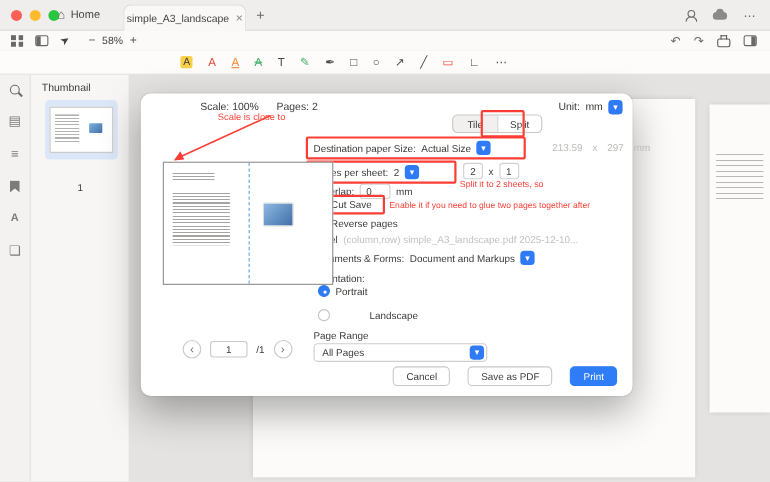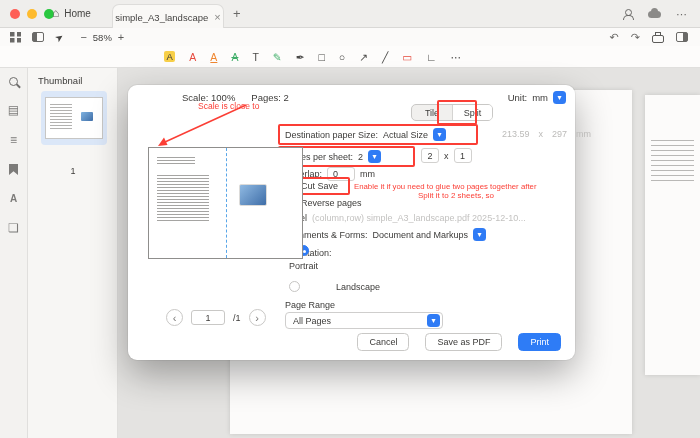--- a/index.html
+++ b/index.html
@@ -73,21 +73,21 @@
 .main{position:absolute;left:118px;top:68px;right:0;bottom:0;background:#e4e3e1;}
 .bg-page-a{position:absolute;left:112px;top:22px;width:402px;height:344px;background:#fcfbfa;box-shadow:0 0 5px rgba(0,0,0,.13);}
 .bg-page-b{position:absolute;left:527px;top:27px;width:55px;height:280px;background:#fcfbfa;box-shadow:0 0 5px rgba(0,0,0,.13);}
 .bg-lines{position:absolute;left:6px;top:45px;width:43px;height:42px;background:repeating-linear-gradient(#b9b8b6 0 1px,transparent 1px 5px);}
 
 
 .dialog{position:absolute;left:10px;top:17px;width:447px;height:275px;background:#fff;border-radius:9px;box-shadow:0 14px 36px rgba(0,0,0,.32),0 0 0 1px rgba(0,0,0,.05);font-size:9px;z-index:5;}
 .d-scale{position:absolute;left:54px;top:7px;display:flex;gap:16px;font-size:9.5px;color:#3c3b39;}
 .rednote{color:#fb3e35;position:absolute;}
 .n-scale{left:70px;top:16px;font-size:8.5px;}
-.n-split{left:290px;top:78px;font-size:8px;margin-top:28px;}
+.n-split{left:290px;top:78px;font-size:8px;}
 .n-cut{left:226px;top:97px;font-size:7.8px;white-space:nowrap;}
 .d-unit{position:absolute;right:9px;top:6px;display:flex;align-items:center;gap:5px;font-size:9.5px;}
 .chev{width:13px;height:13px;background:#2f7bf5;border-radius:3.5px;display:inline-flex;align-items:center;justify-content:center;flex:0 0 auto;}
 .chev:after{content:"▾";color:#fff;font-size:8px;line-height:1;}
 .seg{position:absolute;left:283px;top:19px;display:flex;border:1px solid #c9c8c6;border-radius:5px;overflow:hidden;height:17px;background:#f1f0ee;}
 .seg .s{width:40px;display:flex;align-items:center;justify-content:center;font-size:9px;color:#3c3b39;}
 .seg .s.sel{background:#fff;border-left:1px solid #d5d4d2;}
 .rbox{position:absolute;border:2px solid #fb3e35;border-radius:2px;pointer-events:none;}
 .rb-split{left:309px;top:15px;width:40px;height:25px;}
 .rb-dest{left:150px;top:39px;width:200px;height:21px;}
@@ -106,21 +106,21 @@
 .cb.on:after{content:"✓";position:absolute;left:2px;top:0.5px;color:#fff;font-size:8px;line-height:1;}
 .r-cut{left:157px;top:95px;}
 .r-rev{left:157px;top:112px;}
 .r-label{left:141px;top:127px;justify-content:space-between;}
 .hint{color:#c3c2c0;}
 .r-comments{left:157px;top:143px;}
 .r-orient{left:157px;top:163px;}
 .radio{width:11px;height:11px;border-radius:50%;border:1px solid #c6c5c3;background:#fff;flex:0 0 auto;position:relative;}
 .radio.on{background:#2f7bf5;border-color:#2f7bf5;}
 .radio.on:after{content:"";position:absolute;left:3.5px;top:3.5px;width:3px;height:3px;border-radius:50%;background:#fff;}
-.r-port{left:161px;top:160px;flex-direction:column;}
+.r-port{left:161px;top:174px;}
 .r-land{left:161px;top:196px;gap:36px;}
 .r-prange{left:157px;top:215px;}
 .allpages{position:absolute;left:157px;top:227px;width:158px;height:17px;border:1px solid #cfcecd;border-radius:4px;display:flex;align-items:center;justify-content:space-between;padding:0 2px 0 7px;color:#3c3b39;}
 .pv-label{position:absolute;left:20px;top:51px;width:155px;text-align:center;font-size:8.5px;color:#555453;}
 .preview{position:absolute;left:20px;top:62px;width:155px;height:112px;background:#fff;border:1px solid #8f8e8c;}
 .pv-l1{position:absolute;left:8px;top:9px;width:38px;height:9px;background:repeating-linear-gradient(#a5a4a2 0 1px,transparent 1px 3px);}
 .pv-l2{position:absolute;left:8px;top:27px;width:52px;height:48px;background:repeating-linear-gradient(#a5a4a2 0 1px,transparent 1px 3px);}
 .pv-img{position:absolute;left:90px;top:36px;width:28px;height:22px;background:linear-gradient(135deg,#8fb9e2,#3f6ea8);border:1px solid #dcdbd9;border-radius:2px;}
 .pv-cut{position:absolute;left:50%;top:0;bottom:0;width:0;border-left:1px dashed #58a6e8;}
 .arrow-svg{position:absolute;left:24px;top:12px;z-index:6;pointer-events:none;}

